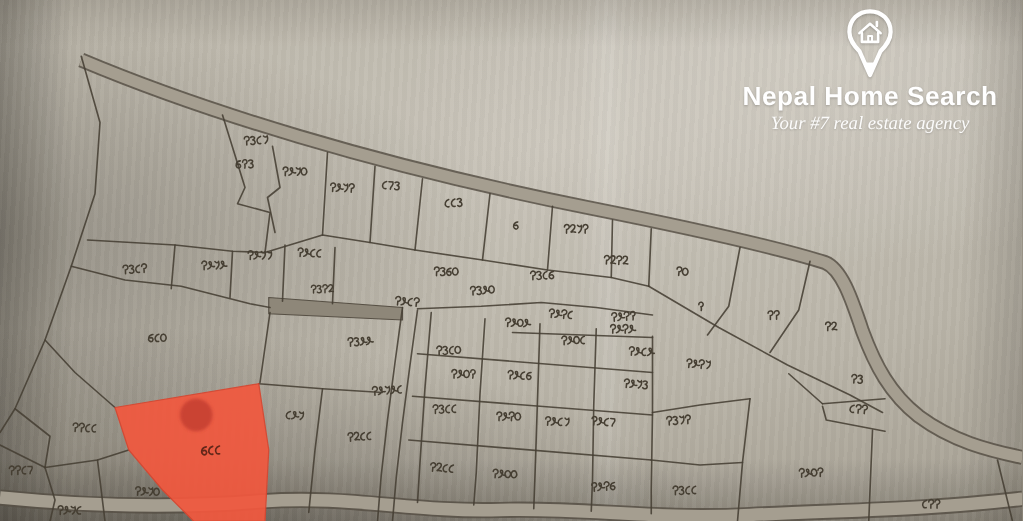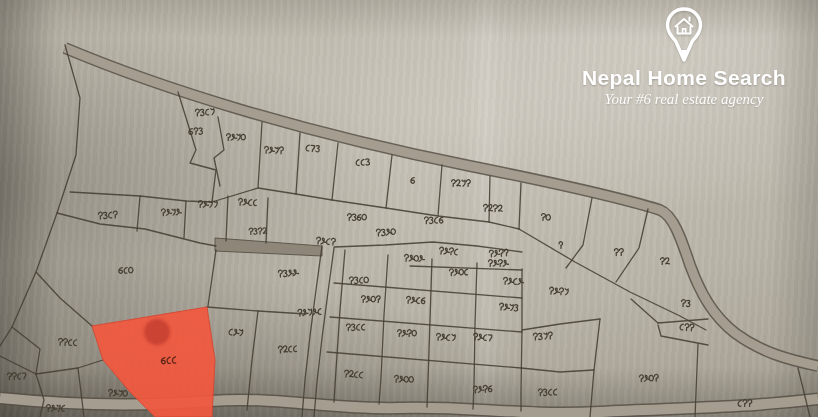--- a/index.html
+++ b/index.html
@@ -15,21 +15,21 @@
       linear-gradient(0deg, rgba(35,32,27,.24) 0, transparent 12%),
       linear-gradient(180deg, rgba(120,114,104,.25) 0, transparent 9%),
       linear-gradient(90deg, transparent 56.5%, rgba(255,255,255,.13) 59.6%, rgba(255,255,255,.05) 60.8%, transparent 63.5%),
       radial-gradient(60% 55% at 82% 12%, rgba(222,218,210,.55), transparent 70%),
       radial-gradient(95% 85% at 55% 28%, #cbc6bb 0%, #bab5a9 55%, #a29c8f 100%);
   }
   .photo::after{content:"";position:absolute;inset:0;
       background:repeating-linear-gradient(93deg, rgba(255,255,255,.022) 0 3px, rgba(0,0,0,.022) 3px 7px);}
   svg.map{position:absolute;inset:0;}
   
-  .brand{position:absolute;top:6px;right:20px;width:228px;text-align:center;color:#fff;}
+  .brand{position:absolute;top:6px;right:8px;width:228px;text-align:center;color:#fff;}
   .brand .pin{display:block;margin:0 auto;filter:drop-shadow(0 1px 1px rgba(0,0,0,.18));}
   .brand-name{font-weight:bold;font-size:21px;letter-spacing:.4px;margin-top:2px;
       text-shadow:0 1px 2px rgba(0,0,0,.22);white-space:nowrap;}
   .brand-tagline{font-family:"Liberation Serif",serif;font-style:italic;font-size:15px;
       margin-top:1px;opacity:.95;text-shadow:0 1px 2px rgba(0,0,0,.2);white-space:nowrap;}
 </style>
 </head>
 <body>
 
 <div class="stage">
@@ -419,15 +419,15 @@
       <path d="M22,3 C12.6,3 5.5,10 5.5,19.5 C5.5,26 9.4,30.6 13.6,35 L22,54 L30.4,35 C34.6,30.6 38.5,26 38.5,19.5 C38.5,10 31.4,3 22,3 Z" fill="none" stroke="#ffffff" stroke-width="3.4" stroke-linejoin="round"></path>
       <path d="M18,44 L22,53.5 L26,44 Z" fill="#ffffff"></path>
       <g stroke="#ffffff" stroke-width="2.1" fill="none" stroke-linecap="round" stroke-linejoin="round">
         <path d="M13.5,20.5 L22,13 L30.5,20.5"></path>
         <path d="M27.5,14.8 L27.5,11.6"></path>
         <path d="M15.5,20.5 L15.5,27.5 L28.5,27.5 L28.5,20.5"></path>
         <path d="M20.6,27.3 L20.6,22.8 L23.6,22.8 L23.6,27.3" stroke-width="1.8"></path>
       </g>
     </svg>
     <div class="brand-name">Nepal Home Search</div>
-    <div class="brand-tagline">Your #6 real estate agency</div>
+    <div class="brand-tagline">Your #7 real estate agency</div>
   </div>
 </div>
 
 </body></html>

